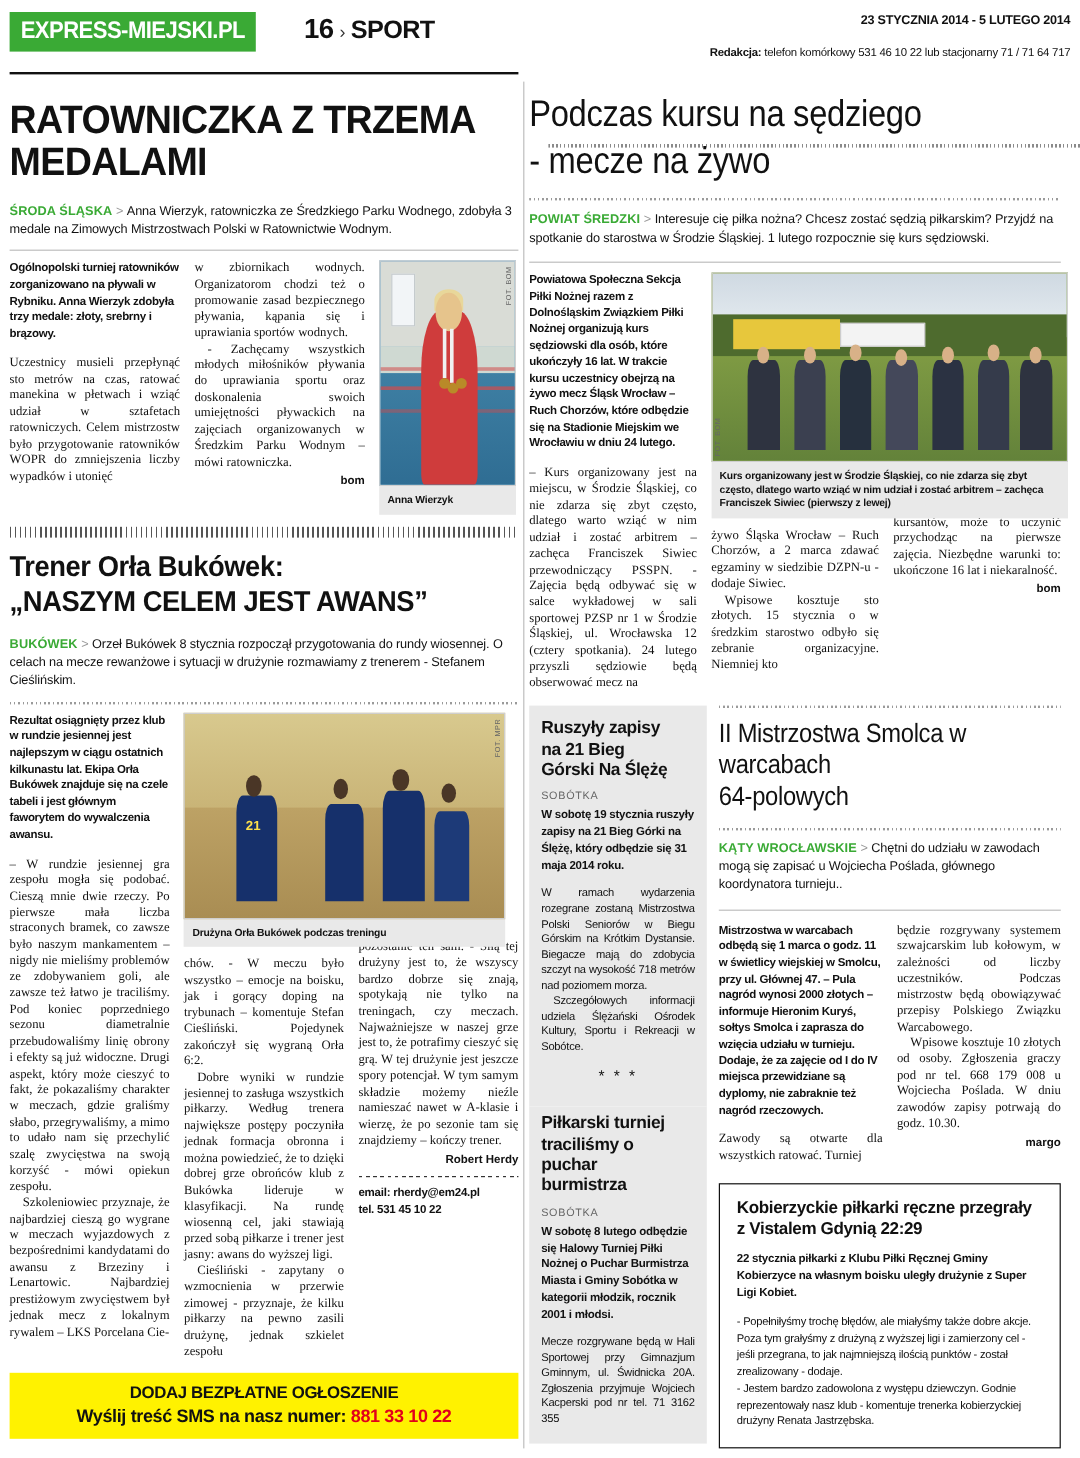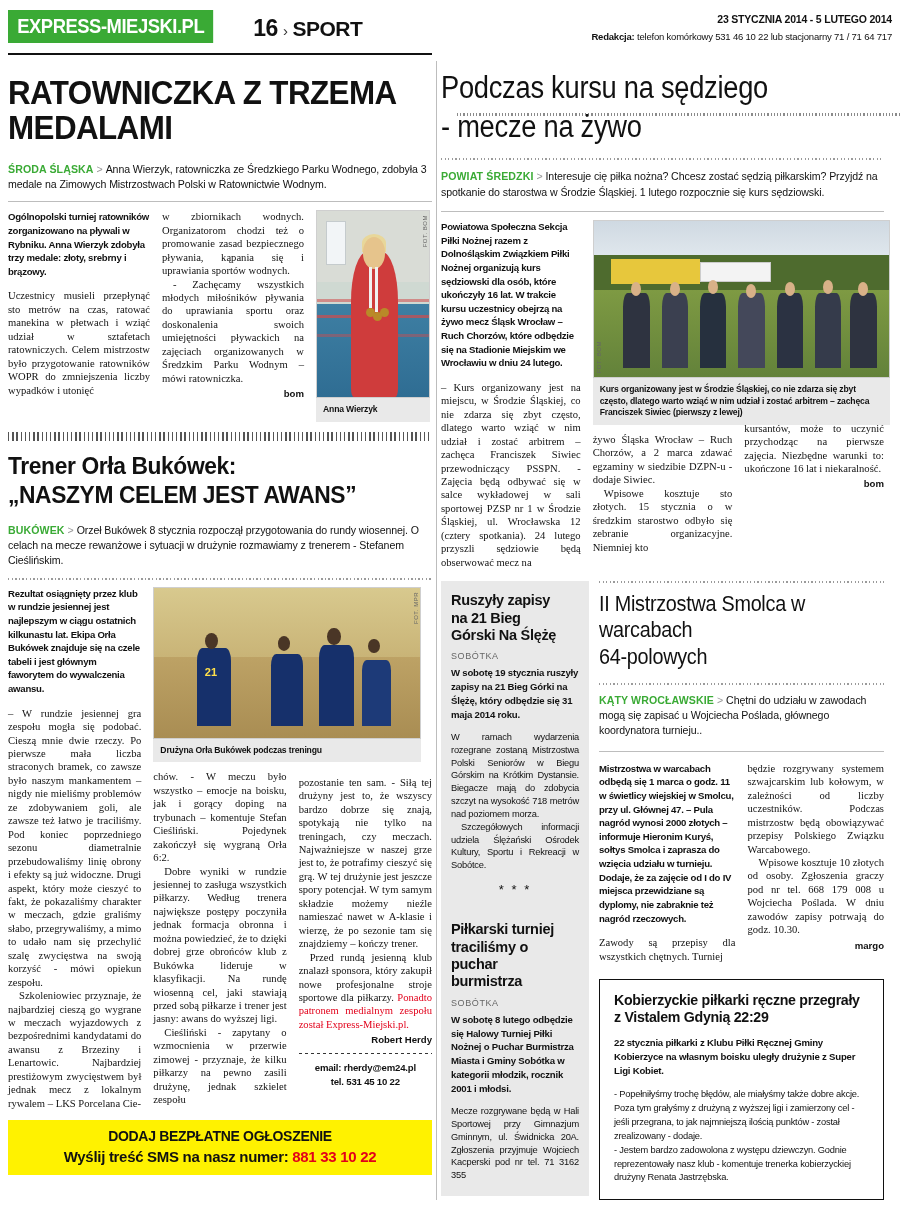--- a/index.html
+++ b/index.html
@@ -8,38 +8,38 @@
     width: 900px; height: 1215px;
     background: #ffffff;
     font-family: "Liberation Sans", sans-serif;
     color: #111;
     position: relative;
     overflow: hidden;
   }
   .page { position: relative; width: 900px; height: 1215px; padding: 0 8px; }
 
   
-  .masthead { display:flex; align-items:center; padding-top:10px; }
+  .masthead { display:flex; align-items:flex-start; padding-top:10px; }
   .logo-box {
     background:#3aaa35; color:#fff; font-weight:bold;
     font-size:20px; letter-spacing:-0.5px;
     padding:6px 10px 7px 10px; line-height:1;
     font-family:"Liberation Sans", sans-serif;
     transform: scaleX(0.92); transform-origin:left center;
   }
   .page-num-wrap {
     margin-left:22px; display:flex; align-items:baseline; gap:5px;
     font-weight:bold; font-size:23px; letter-spacing:-0.5px; line-height:1;
     padding-top:3px;
   }
   .page-num-wrap .sep { font-size:15px; font-weight:normal; color:#333; }
   .page-num-wrap .sect { font-size:21px; }
   .masthead-right { margin-left:auto; text-align:right; padding-top:1px; }
   .dateline { font-weight:bold; font-size:10.5px; letter-spacing:-0.2px; }
-  .redakcja { font-size:9.5px; margin-top:6px; letter-spacing:-0.2px; color:#111; }
+  .redakcja { font-size:9.5px; margin-top:16px; letter-spacing:-0.2px; color:#111; }
   .redakcja b { font-weight:bold; }
 
   .rule-left { height:2px; background:#111; margin-top:10px; width:424px; }
   .dots-right { position:absolute; left:449px; top:60px; width:443px; height:3px;
      background-image: repeating-linear-gradient(to right, #8a8a8a 0 1.2px, transparent 1.2px 3.2px); }
 
   
   .cols { display:flex; margin-top:4px; }
   .col-left { width:424px; }
   .col-gutter { width:9px; position:relative; }
@@ -137,21 +137,21 @@
   .field .trees { position:absolute; left:0; top:22%; width:100%; height:22%; background:#4e6b2e; }
   .field .grass { position:absolute; left:0; top:44%; width:100%; height:56%;
      background:linear-gradient(#7e9a43,#63823a); }
   .field .tent { position:absolute; left:6%; top:24%; width:30%; height:16%; background:#e7c73c; }
   .field .ppl { position:absolute; bottom:6%; width:9%; height:48%; background:#2e3340; border-radius:18% 18% 0 0;}
   .field .hd { position:absolute; width:3.4%; height:9%; background:#d8b188; border-radius:50%; }
   .field .banner { position:absolute; left:36%; top:26%; width:24%; height:13%;
      background:#f3f3f3; border:1px solid #ccc; }
 
   
-  .gym { height:152px; background:#cbb778; }
+  .gym { height:172px; background:#cbb778; }
   .gym .floorw { position:absolute; left:0; top:0; width:100%; height:46%;
      background:linear-gradient(#d8c98e,#c9b477); }
   .gym .floor2 { position:absolute; left:0; top:46%; width:100%; height:54%;
      background:linear-gradient(#bda265,#a98d53); }
   .gym .pl { position:absolute; bottom:8%; background:#16306b; border-radius:16% 16% 0 0; }
   .gym .plh { position:absolute; background:#4a3626; border-radius:50%; }
   .gym .num { position:absolute; color:#ffe04a; font-weight:bold; font-size:11px; }
 
   
   .grey-box { background:#e9e9e9; padding:11px 10px 14px 10px; }
@@ -170,21 +170,21 @@
   .fb-body { font-size:9.3px; line-height:1.5; letter-spacing:-0.2px; margin:0; }
 
   
   .yellow-ad {
     background:#fff200; text-align:center; padding:8px 0 10px 0; margin-top:10px;
   }
   .ya-l1 { font-size:14px; font-weight:bold; letter-spacing:-0.3px; }
   .ya-l2 { font-size:15px; font-weight:bold; letter-spacing:-0.3px; margin-top:4px; }
   .ya-num { color:#e2001a; }
 
-  .contact { text-align:center; font-size:9.6px; font-weight:bold; line-height:1.45; letter-spacing:-0.2px; }
+  .contact { text-align:left; font-size:9.6px; font-weight:bold; line-height:1.45; letter-spacing:-0.2px; }
   .red-text { color:#e2001a; }
 </style>
 </head>
 <body>
 
 <div class="page">
 
   <div class="masthead">
     <div class="logo-box">EXPRESS-MIEJSKI.PL</div>
     <div class="page-num-wrap">
@@ -289,21 +289,20 @@
               </div>
               <div class="caption-bar">Drużyna Orła Bukówek podczas treningu</div>
             </div>
             <p class="serif noind">chów. - W meczu było wszystko – emocje na boisku, jak i gorący doping na trybunach – komentuje Stefan Cieśliński. Pojedynek zakończył się wygraną Orła 6:2.</p>
             <p class="serif">Dobre wyniki w rundzie jesiennej to zasługa wszystkich piłkarzy. Według trenera największe postępy poczyniła jednak formacja obronna i można powiedzieć, że to dzięki dobrej grze obrońców klub z Bukówka lideruje w klasyfikacji. Na rundę wiosenną cel, jaki stawiają przed sobą piłkarze i trener jest jasny: awans do wyższej ligi.</p>
             <p class="serif">Cieśliński - zapytany o wzmocnienia w przerwie zimowej - przyznaje, że kilku piłkarzy na pewno zasili drużynę, jednak szkielet zespołu</p>
           </div>
           <div class="bc" style="max-width:142px;">
             <div style="height:189px;"></div>
             <p class="serif noind">pozostanie ten sam. - Siłą tej drużyny jest to, że wszyscy bardzo dobrze się znają, spotykają nie tylko na treningach, czy meczach. Najważniejsze w naszej grze jest to, że potrafimy cieszyć się grą. W tej drużynie jest jeszcze spory potencjał. W tym samym składzie możemy nieźle namieszać nawet w A-klasie i wierzę, że po sezonie tam się znajdziemy – kończy trener.</p>
-            <p class="serif"><span>Przed rundą jesienną klub znalazł sponsora, który zakupił nowe profesjonalne stroje sportowe dla piłkarzy. </span><span class="red-text">Ponadto patronem medialnym zespołu został Express-Miejski.pl.</span></p>
             <div class="sig">Robert Herdy</div>
             <div class="dashed-sep"></div>
             <div class="contact">email: rherdy@em24.pl</div>
             <div class="contact">tel. 531 45 10 22</div>
           </div>
         </div>
       </div>
 
       <div class="yellow-ad">
         <div class="ya-l1">DODAJ BEZPŁATNE OGŁOSZENIE</div>
@@ -401,21 +400,21 @@
 
           <div class="lead">
             <span class="place">KĄTY WROCŁAWSKIE</span><span class="arrow">&gt;</span><span>Chętni do udziału w zawodach mogą się zapisać u Wojciecha Poślada, głównego koordynatora turnieju..</span>
           </div>
 
           <div class="thin-sep" style="margin-top:12px;margin-bottom:10px;"></div>
 
           <div class="body-cols">
             <div class="bc" style="max-width:140px;">
               <p class="boldlead">Mistrzostwa w warcabach odbędą się 1 marca o godz. 11 w świetlicy wiejskiej w Smolcu, przy ul. Głównej 47. – Pula nagród wynosi 2000 złotych – informuje Hieronim Kuryś, sołtys Smolca i zaprasza do wzięcia udziału w turnieju. Dodaje, że za zajęcie od I do IV miejsca przewidziane są dyplomy, nie zabraknie też nagród rzeczowych.</p>
-              <p class="serif noind">Zawody są przepisy dla wszystkich chętnych. Turniej</p>
+              <p class="serif noind">Zawody są otwarte dla wszystkich ratować. Turniej</p>
             </div>
             <div class="bc" style="max-width:140px;">
               <p class="serif noind">będzie rozgrywany systemem szwajcarskim lub kołowym, w zależności od liczby uczestników. Podczas mistrzostw będą obowiązywać przepisy Polskiego Związku Warcabowego.</p>
               <p class="serif">Wpisowe kosztuje 10 złotych od osoby. Zgłoszenia graczy pod nr tel. 668 179 008 u Wojciecha Poślada. W dniu zawodów zapisy potrwają do godz. 10.30.</p>
               <div class="sig">margo</div>
             </div>
           </div>
 
           <div class="framed" style="margin-top:16px;">
             <div class="fb-title">Kobierzyckie piłkarki ręczne przegrały z Vistalem Gdynią 22:29</div>

